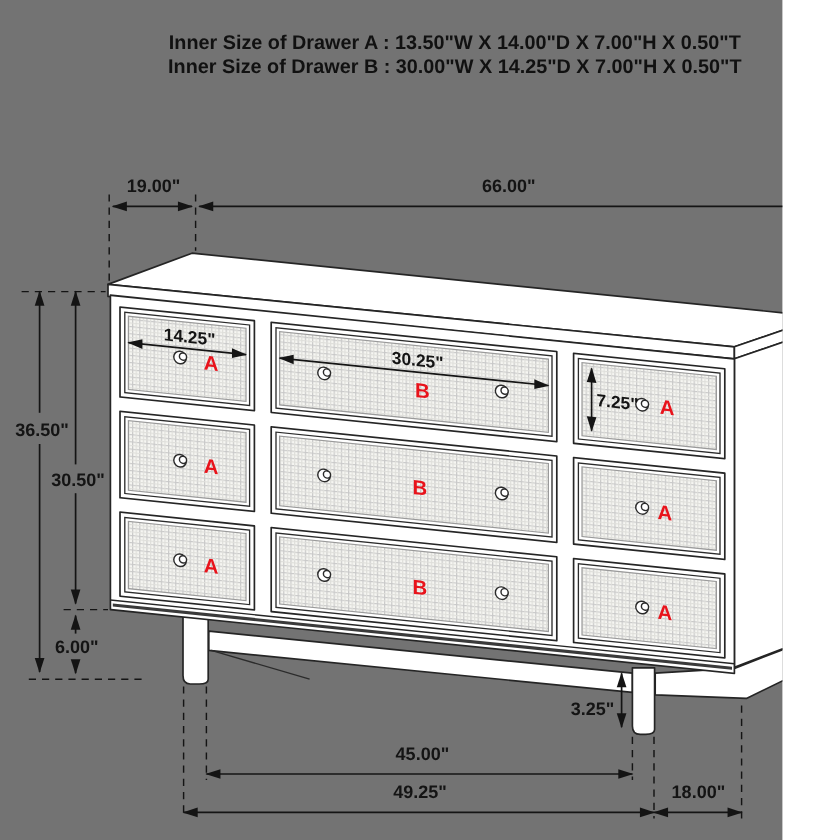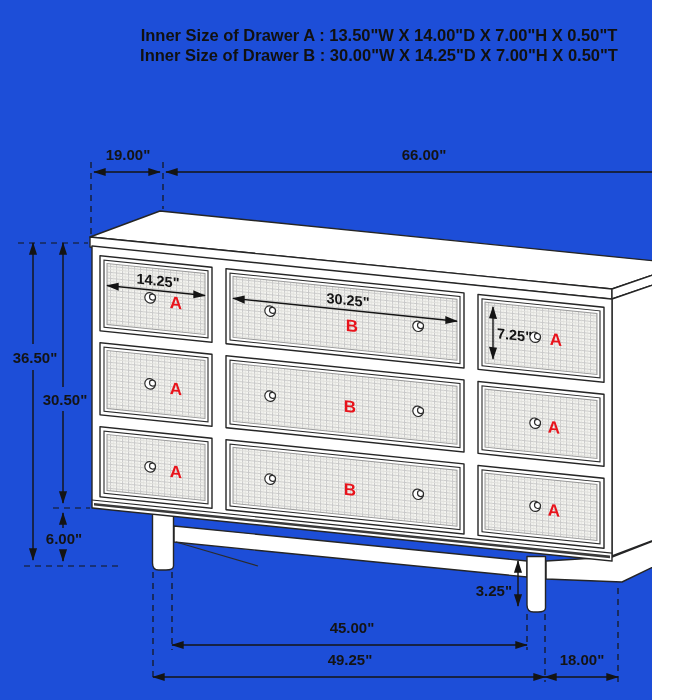--- a/index.html
+++ b/index.html
@@ -1,16 +1,16 @@
 <!DOCTYPE html>
 <html><head>
 <meta charset="utf-8">
 <style>
   html,body{margin:0;padding:0;background:#ffffff;}
-  #stage{position:relative;width:652px;height:700px;background:#1d4ed8;overflow:hidden;}
+  #stage{position:relative;width:652px;height:700px;background:#737373;overflow:hidden;}
   svg{position:absolute;left:0;top:0;}
   svg text{font-family:"Liberation Sans","DejaVu Sans",sans-serif;font-weight:bold;}
   .header-text{font-size:16.5px;fill:#111111;}
   .dim-label{font-size:15px;fill:#141414;}
   .dim-label-sm{font-size:14.5px;fill:#141414;}
   .drawer-letter{font-size:17px;fill:#e8131b;}
   .furn{stroke:#252525;stroke-width:1.4;fill:#ffffff;stroke-linejoin:round;}
   .furn-thin{stroke:#2b2b2b;stroke-width:1.1;fill:none;}
   .dimline{stroke:#141414;stroke-width:1.4;fill:none;}
   .extline{stroke:#141414;stroke-width:1.2;fill:none;stroke-dasharray:6 5;}

